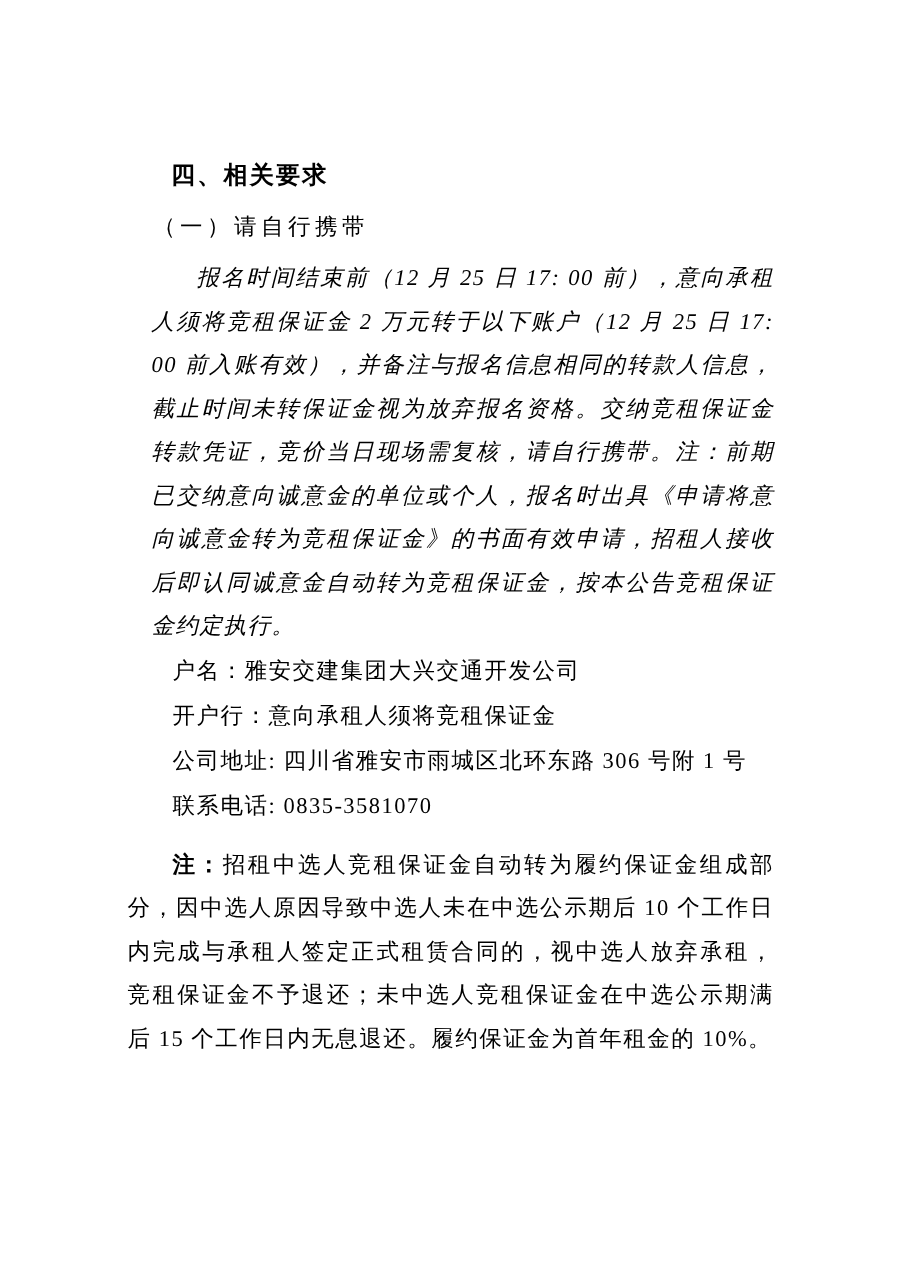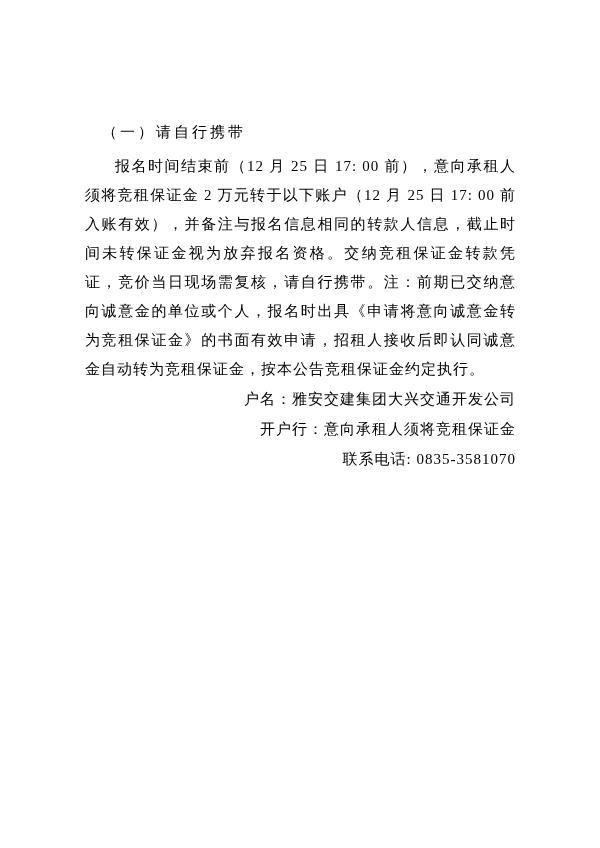--- a/index.html
+++ b/index.html
@@ -30,28 +30,28 @@
   .subsection-heading {
     font-size: 15px;
     font-weight: normal;
     line-height: 20px;
     margin: 14px 0 0 17px;
     letter-spacing: 3px;
   }
   .body-para {
     font-size: 15px;
     line-height: 29px;
-    margin: 10px 0 0 0;
+    margin: 10px 0 0 16px;
     text-align: justify;
     text-indent: 2em;
     letter-spacing: 1px;
+    font-style: italic;
   }
   .account-block {
     margin: 0;
-    text-align: right;
   }
   .account-line {
     font-size: 15px;
     line-height: 30px;
     padding-left: 2em;
     letter-spacing: 1px;
     white-space: nowrap;
   }
   .note-para {
     font-size: 15px;
@@ -63,25 +63,28 @@
   }
   .note-label {
     font-weight: bold;
   }
 </style>
 </head>
 <body>
 
 <div class="page">
 
+  <div class="section-heading">四、相关要求</div>
 
   <div class="subsection-heading">（一）请自行携带</div>
 
   <p class="body-para">报名时间结束前（12 月 25 日 17: 00 前），意向承租人须将竞租保证金 2 万元转于以下账户（12 月 25 日 17: 00 前入账有效），并备注与报名信息相同的转款人信息，截止时间未转保证金视为放弃报名资格。交纳竞租保证金转款凭证，竞价当日现场需复核，请自行携带。注：前期已交纳意向诚意金的单位或个人，报名时出具《申请将意向诚意金转为竞租保证金》的书面有效申请，招租人接收后即认同诚意金自动转为竞租保证金，按本公告竞租保证金约定执行。</p>
 
   <div class="account-block">
     <div class="account-line">户名：雅安交建集团大兴交通开发公司</div>
     <div class="account-line">开户行：意向承租人须将竞租保证金</div>
+    <div class="account-line">公司地址: 四川省雅安市雨城区北环东路 306 号附 1 号</div>
     <div class="account-line">联系电话: 0835-3581070</div>
   </div>
 
+  <p class="note-para"><span class="note-label">注：</span><span>招租中选人竞租保证金自动转为履约保证金组成部分，因中选人原因导致中选人未在中选公示期后 10 个工作日内完成与承租人签定正式租赁合同的，视中选人放弃承租，竞租保证金不予退还；未中选人竞租保证金在中选公示期满后 15 个工作日内无息退还。履约保证金为首年租金的 10%。</span></p>
 
 </div>
 
 </body></html>

